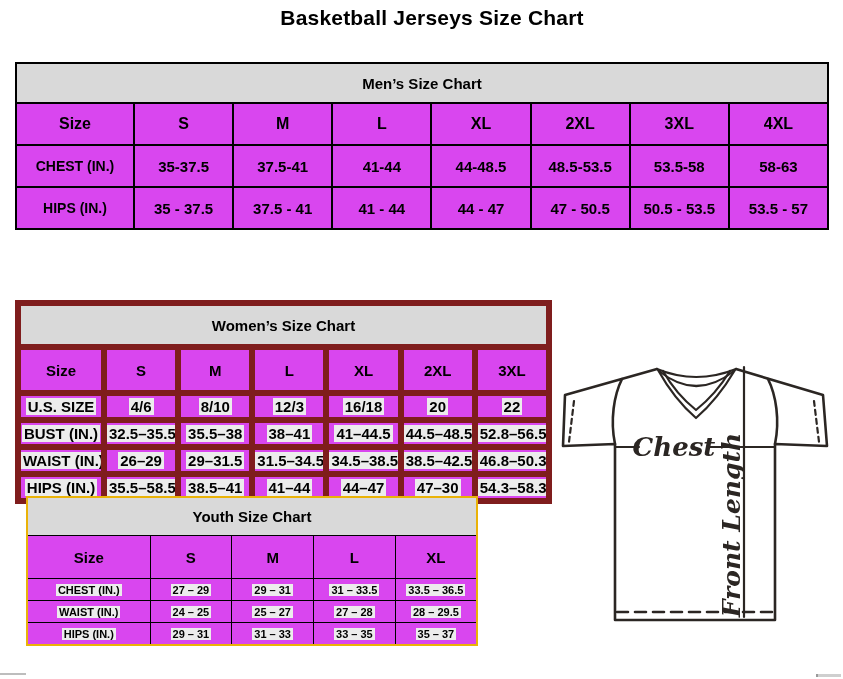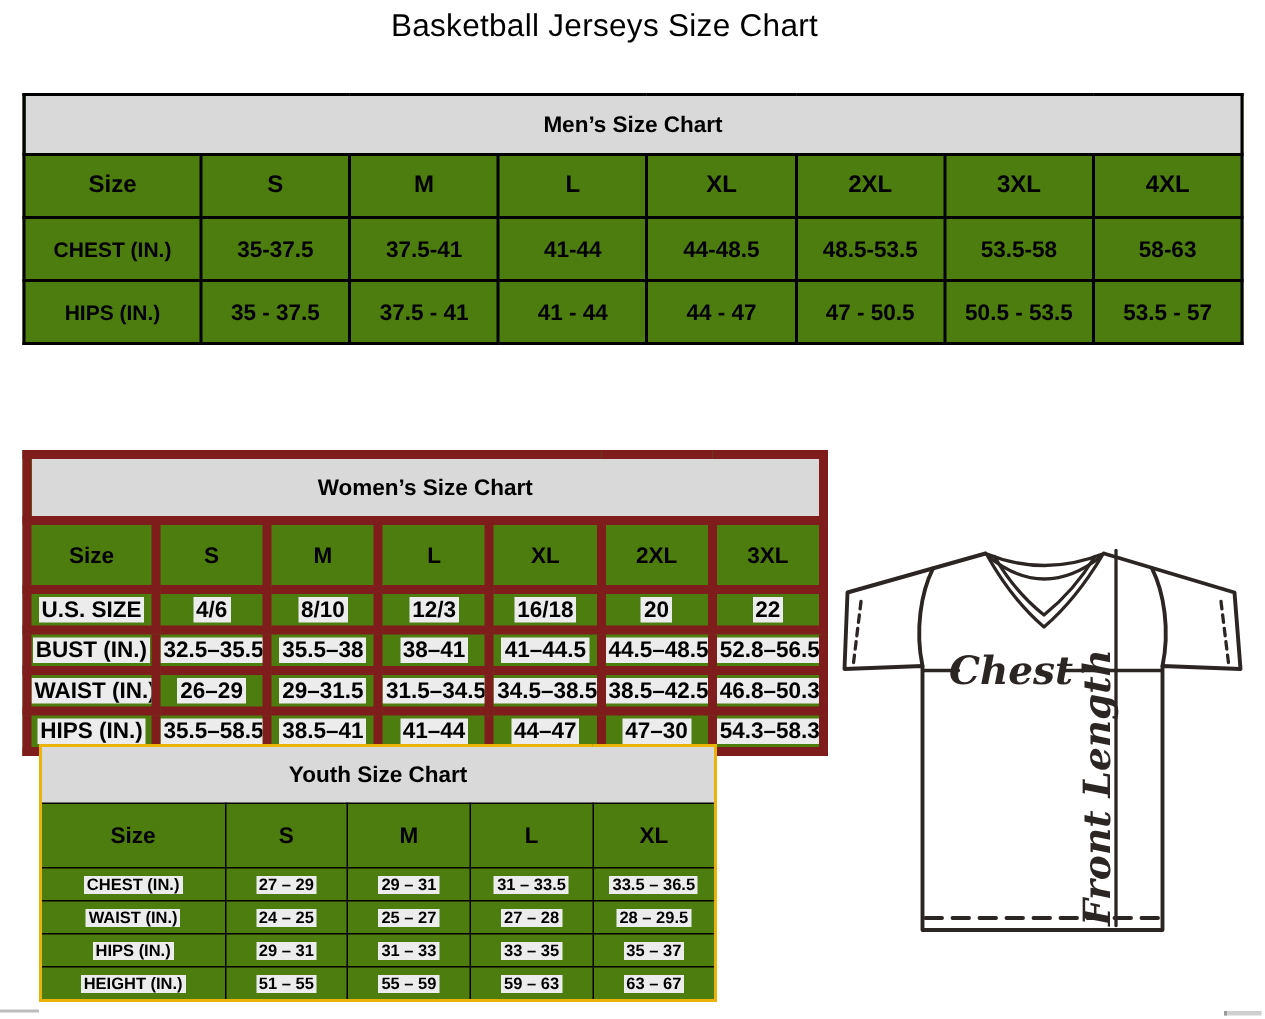--- a/index.html
+++ b/index.html
@@ -3,24 +3,24 @@
 <meta charset="utf-8">
 <style>
   html,body { margin:0; padding:0; }
   body { background:#ffffff; }
   .page {
     position:relative; width:843px; height:679px; background:#ffffff;
     font-family:"Liberation Sans", sans-serif; color:#000; overflow:hidden;
   }
   .main-title {
     position:absolute; top:6px; left:0; width:806px; text-align:center;
-    font-size:21px; font-weight:normal; letter-spacing:0.2px;
+    font-size:21px; font-weight:bold; letter-spacing:0.2px;padding-left:29px;
   }
   table.size-table {
-    position:absolute; border-collapse:collapse; table-layout:fixed; background:#4d7c0f;
+    position:absolute; border-collapse:collapse; table-layout:fixed; background:#d946ef;
   }
   .size-table th, .size-table td {
     text-align:center; vertical-align:middle; font-weight:bold; color:#000;
     padding:0; overflow:hidden; white-space:nowrap;
   }
   .section-header { background:#d9d9d9; font-size:15px; }
 
   
   table.men { left:15px; top:62px; width:814px; border:2px solid #000; }
   .men th, .men td { border:2px solid #000; }
@@ -193,27 +193,20 @@
         <td><span class="hl">27 – 28</span></td>
         <td><span class="hl">28 – 29.5</span></td>
       </tr>
       <tr>
         <td><span class="hl">HIPS (IN.)</span></td>
         <td><span class="hl">29 – 31</span></td>
         <td><span class="hl">31 – 33</span></td>
         <td><span class="hl">33 – 35</span></td>
         <td><span class="hl">35 – 37</span></td>
       </tr>
-      <tr>
-        <td><span class="hl">HEIGHT (IN.)</span></td>
-        <td><span class="hl">51 – 55</span></td>
-        <td><span class="hl">55 – 59</span></td>
-        <td><span class="hl">59 – 63</span></td>
-        <td><span class="hl">63 – 67</span></td>
-      </tr>
     </tbody>
   </table>
 
   <div class="jersey">
     <svg width="293" height="280" viewBox="0 0 293 280" xmlns="http://www.w3.org/2000/svg">
       <g fill="none" stroke="#2b2623" stroke-width="2.6" stroke-linejoin="round" stroke-linecap="round">
 
         <path d="
           M107,14 L15,40 L13,91 L65,89 L65,265 L225,265 L225,89 L277,91 L273,40 L186,14"></path>
 

